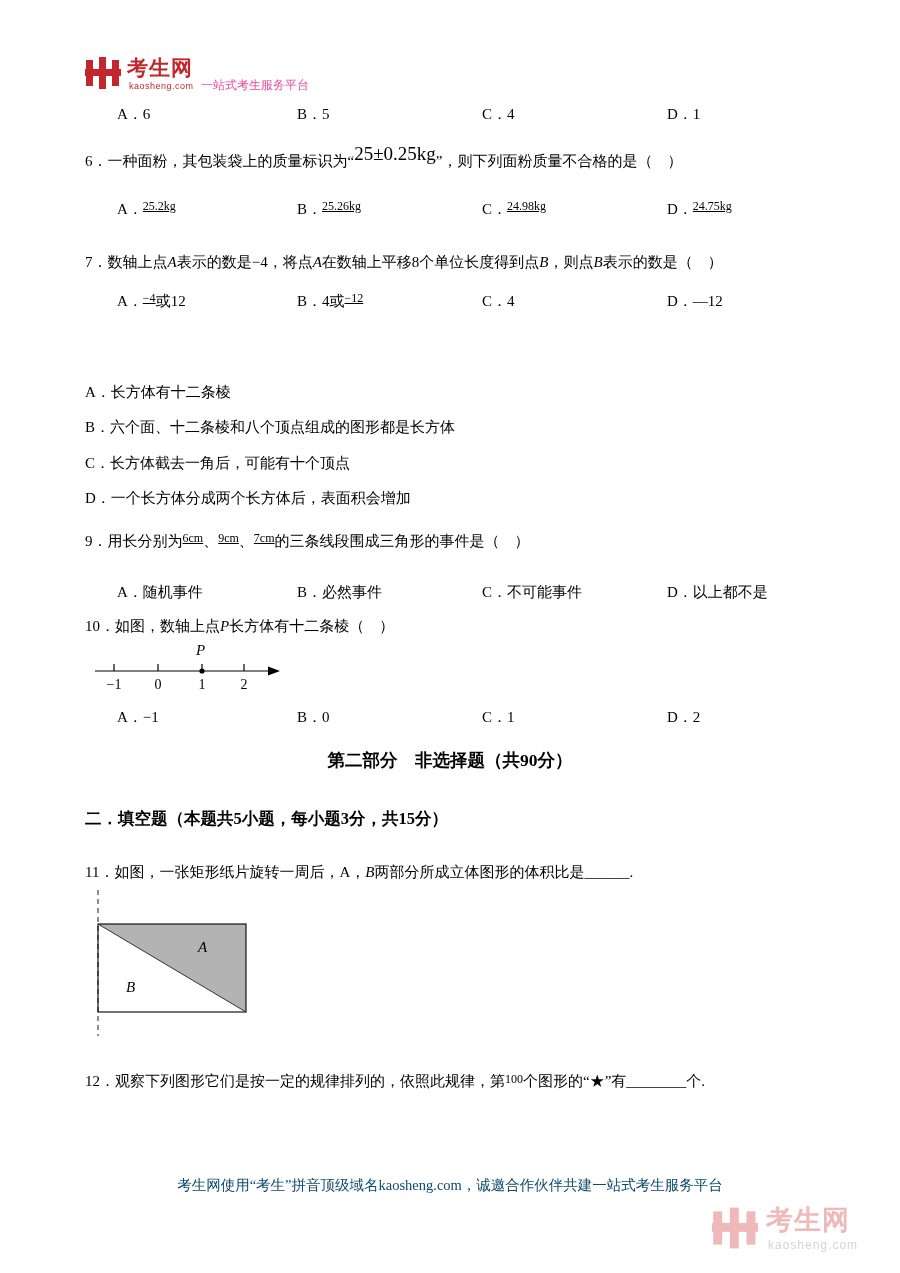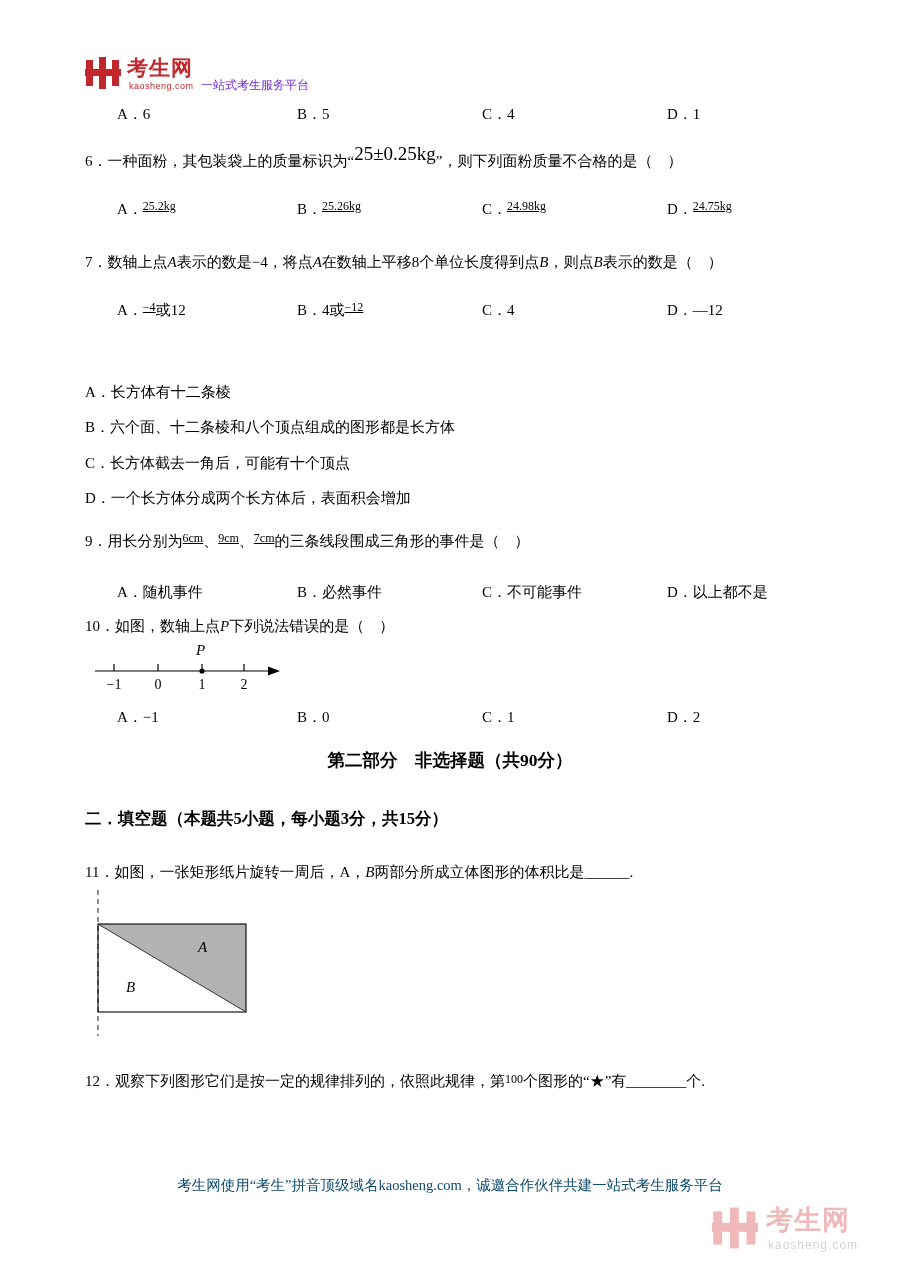--- a/index.html
+++ b/index.html
@@ -16,21 +16,21 @@
   .mbig{position:relative;top:-6px;font-size:19px;font-family:Liberation Serif, serif;}
   .mr2{position:relative;top:-3px;font-size:12px;font-family:"Liberation Serif","DejaVu Serif",serif;}
   .center-title{position:absolute;left:0;width:900px;text-align:center;font-weight:700;font-size:17.5px;}
   .fillhdr{position:absolute;left:85px;font-weight:700;font-size:16.5px;}
   .footer{position:absolute;left:0;width:900px;text-align:center;font-size:14.5px;color:#0c4a6e;}
   
   .logo{position:absolute;left:85px;top:54px;width:300px;height:46px;font-family:"Liberation Sans","DejaVu Sans",sans-serif;}
   .logo-icon{position:absolute;left:0;top:3px;}
   .logo-brand{position:absolute;left:42px;top:0px;color:#c1272d;font-weight:700;font-size:21px;letter-spacing:1px;}
   .logo-domain{position:absolute;left:44px;top:27px;color:#c1272d;font-size:9px;letter-spacing:0.5px;}
-  .logo-tagline{position:absolute;left:116px;top:23px;color:#6d28d9;font-size:12px;}
+  .logo-tagline{position:absolute;left:116px;top:23px;color:#ec4899;font-size:12px;}
   
   .wm{position:absolute;left:712px;top:1202px;width:170px;height:62px;font-family:"Liberation Sans","DejaVu Sans",sans-serif;}
   .wm-icon{position:absolute;left:0;top:5px;}
   .wm-brand{position:absolute;left:54px;top:0px;color:#f0b9b9;font-weight:700;font-size:27px;letter-spacing:1px;}
   .wm-domain{position:absolute;left:56px;top:36px;color:#d4d4d4;font-size:12px;letter-spacing:1px;}
   .fig{position:absolute;}
 </style>
 </head>
 <body>
 
@@ -61,21 +61,21 @@
   <div class="optrow" style="top:198px">
     <span class="opt p1"><span>A．</span><span class="mraise">25.2kg</span></span>
     <span class="opt p2"><span>B．</span><span class="mraise">25.26kg</span></span>
     <span class="opt p3"><span>C．</span><span class="mraise">24.98kg</span></span>
     <span class="opt p4"><span>D．</span><span class="mraise">24.75kg</span></span>
   </div>
 
   <div class="qline" style="top:251px">
     <span>7．数轴上点</span><span class="mi">A</span><span>表示的数是</span><span class="ms">−4</span><span>，将点</span><span class="mi">A</span><span>在数轴上平移</span><span class="ms">8</span><span>个单位长度得到点</span><span class="mi">B</span><span>，则点</span><span class="mi">B</span><span>表示的数是（　）</span>
   </div>
-  <div class="optrow" style="top:299px">
+  <div class="optrow" style="top:290px">
     <span class="opt p1"><span>A．</span><span class="mraise">−4</span><span>或12</span></span>
     <span class="opt p2"><span>B．</span><span>4或</span><span class="mraise">−12</span></span>
     <span class="opt p3">C．4</span>
     <span class="opt p4">D．—12</span>
   </div>
 
   <div class="qline" style="top:381px">A．长方体有十二条棱</div>
   <div class="qline" style="top:416px">B．六个面、十二条棱和八个顶点组成的图形都是长方体</div>
   <div class="qline" style="top:452px">C．长方体截去一角后，可能有十个顶点</div>
   <div class="qline" style="top:487px">D．一个长方体分成两个长方体后，表面积会增加</div>
@@ -84,21 +84,21 @@
     <span>9．用长分别为</span><span class="mraise">6cm</span><span>、</span><span class="mraise">9cm</span><span>、</span><span class="mraise">7cm</span><span>的三条线段围成三角形的事件是（　）</span>
   </div>
   <div class="optrow" style="top:581px">
     <span class="opt p1">A．随机事件</span>
     <span class="opt p2">B．必然事件</span>
     <span class="opt p3">C．不可能事件</span>
     <span class="opt p4">D．以上都不是</span>
   </div>
 
   <div class="qline" style="top:615px">
-    <span>10．如图，数轴上点</span><span class="mi">P</span><span>下列说法错误的是（　）</span>
+    <span>10．如图，数轴上点</span><span class="mi">P</span><span>长方体有十二条棱（　）</span>
   </div>
 
   <svg class="fig" style="left:92px;top:640px" width="195" height="56" viewBox="0 0 195 56">
     <line x1="3" y1="31" x2="178" y2="31" stroke="#000" stroke-width="1.2"></line>
     <polygon points="188,31 176,26.5 176,35.5" fill="#000"></polygon>
     <line x1="22" y1="24" x2="22" y2="31" stroke="#000" stroke-width="1.2"></line>
     <line x1="66" y1="24" x2="66" y2="31" stroke="#000" stroke-width="1.2"></line>
     <line x1="110" y1="24" x2="110" y2="31" stroke="#000" stroke-width="1.2"></line>
     <line x1="152" y1="24" x2="152" y2="31" stroke="#000" stroke-width="1.2"></line>
     <circle cx="110" cy="31" r="2.6" fill="#000"></circle>

